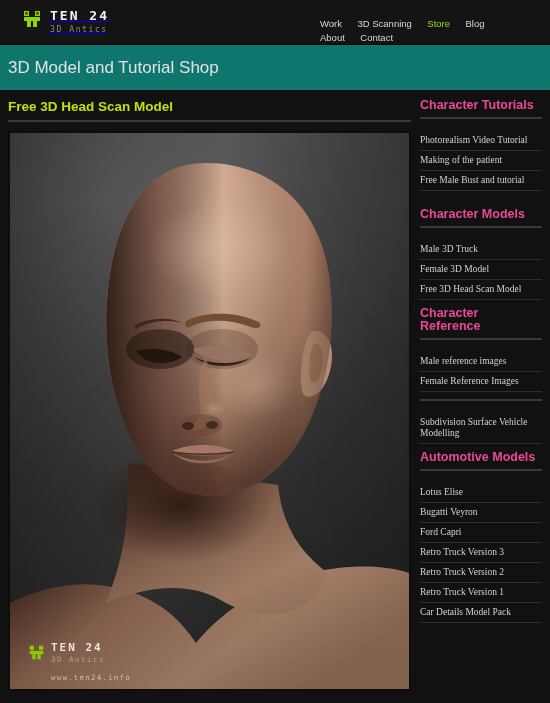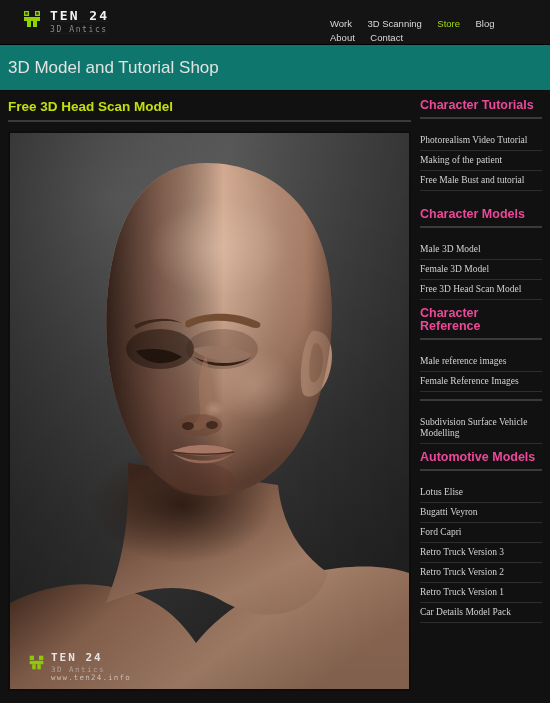--- a/index.html
+++ b/index.html
@@ -47,21 +47,21 @@
   }
   .logo-sub {
     font-size: 8px;
     letter-spacing: 1.6px;
     color: #8a8a8a;
     margin-top: 3px;
     font-family: "DejaVu Sans Mono", monospace;
   }
   .nav {
     position: absolute;
-    left: 330px;
+    left: 320px;
     top: 16px;
     width: 215px;
     line-height: 12px;
   }
   .nav a {
     display: inline-block;
     font-size: 9.5px;
     color: #d8d8d8;
     text-decoration: none;
     margin-right: 11px;
@@ -143,21 +143,21 @@
   .wm-mark { width: 17px; height: 17px; margin-right: 6px; margin-top: 2px; flex:none;}
   .wm-title {
     font-size: 11px; font-weight: bold; letter-spacing: 2px; color: #efefef;
     font-family: "DejaVu Sans Mono", monospace; line-height: 1;
   }
   .wm-sub {
     font-size: 7.5px; letter-spacing: 1.5px; color: #b5a79f; margin-top: 3px;
     font-family: "DejaVu Sans Mono", monospace; line-height: 1;
   }
   .wm-url {
-    font-size: 7.5px; letter-spacing: 1.2px; color: #cfc2ba; margin-top: 0;
+    font-size: 7.5px; letter-spacing: 1.2px; color: #cfc2ba; margin-top: 10px;
     font-family: "DejaVu Sans Mono", monospace; line-height: 1;
   }
 
   
   .sidebar {
     position: absolute;
     left: 420px;
     top: 8px;
     width: 122px;
   }
@@ -361,21 +361,21 @@
       <h3 class="side-head">Character Tutorials</h3>
       <div class="side-rule"></div>
       <a href="#" class="side-item">Photorealism Video Tutorial</a>
       <a href="#" class="side-item">Making of the patient</a>
       <a href="#" class="side-item">Free Male Bust and tutorial</a>
     </div>
 
     <div class="side-group">
       <h3 class="side-head">Character Models</h3>
       <div class="side-rule"></div>
-      <a href="#" class="side-item">Male 3D Model</a>
+      <a href="#" class="side-item">Male 3D Truck</a>
       <a href="#" class="side-item">Female 3D Model</a>
       <a href="#" class="side-item">Free 3D Head Scan Model</a>
     </div>
 
     <div class="side-group">
       <h3 class="side-head">Character Reference</h3>
       <div class="side-rule"></div>
       <a href="#" class="side-item">Male reference images</a>
       <a href="#" class="side-item">Female Reference Images</a>
     </div>

